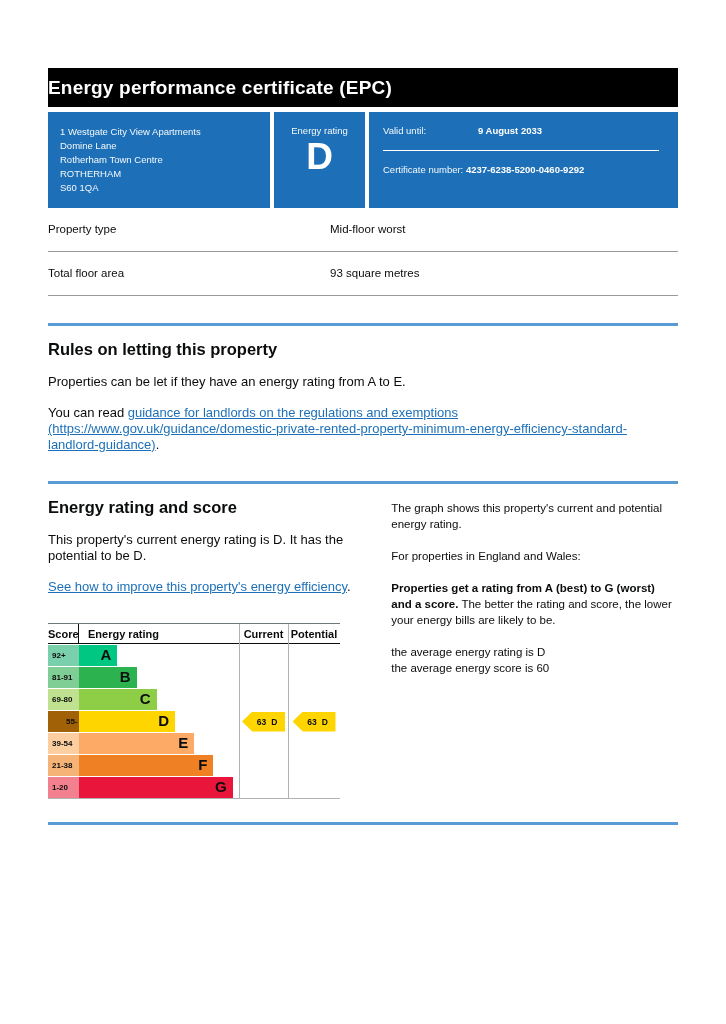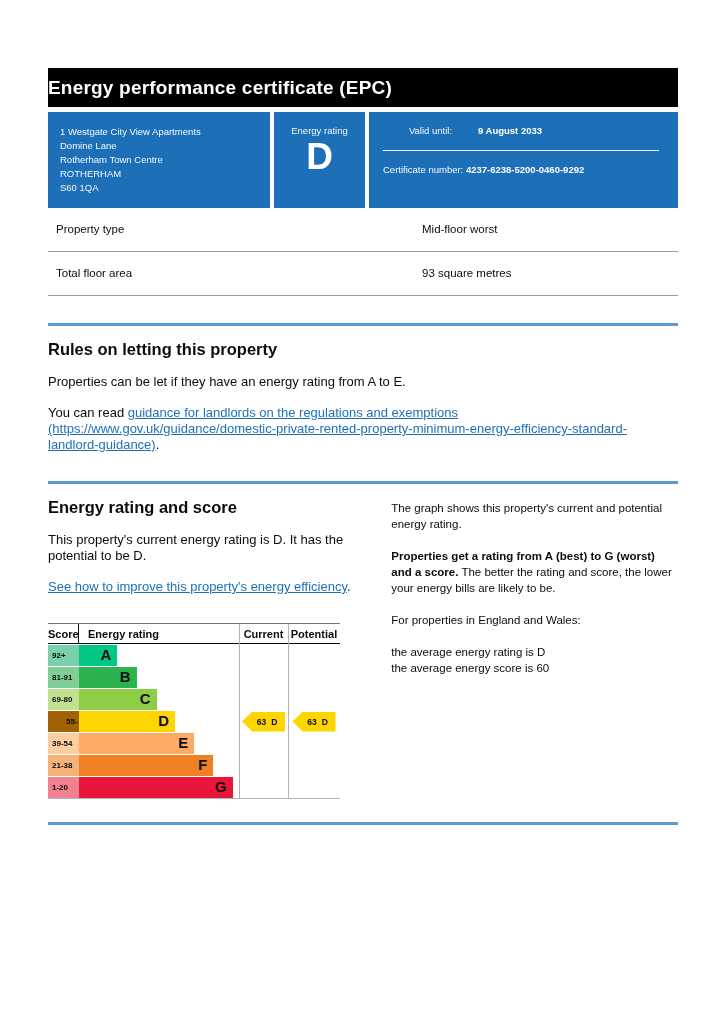--- a/index.html
+++ b/index.html
@@ -25,38 +25,38 @@
   
   .summary { display: flex; gap: 4px; margin-top: 5px; height: 96px; }
   .summary .panel { background: #1d70b8; color: rgba(255,255,255,0.95); }
   .panel-address { width: 222px; padding: 13px 12px; font-size: 9.5px; line-height: 14px; }
   .panel-rating {
     width: 91px; padding-top: 13px; text-align: center;
   }
   .panel-rating .cap { font-size: 9.5px; }
   .panel-rating .letter { font-size: 37px; font-weight: bold; line-height: 42px; color: #fff; }
   .panel-valid { flex: 1; padding: 13px 14px; font-size: 9.5px; }
-  .valid-row { display: flex; text-align: center; }
+  .valid-row { display: flex; }
   .valid-row .lbl { width: 95px; }
   .valid-row .val { font-weight: bold; color: #fff; }
   .panel-valid .rule {
     border: none; border-top: 1px solid #fff;
     margin: 14px 0 13px 0; width: 276px;
   }
   .cert-row { display: flex; }
   .cert-row .val { font-weight: bold; color: #fff; }
 
   
   .fact-row {
     display: flex;
     padding: 15px 0 16px 0;
     border-bottom: 1px solid #9a9a9a;
     font-size: 11.5px;
   }
-  .fact-row .fact-label { width: 366px; margin-left: 8px; }
+  .fact-row .fact-label { width: 282px; }
 
   
   .blue-rule { border: none; border-top: 3px solid #5b9bd5; }
   .rule-1 { margin-top: 27px; }
   .rule-2 { margin-top: 28px; }
   .rule-3 { margin-top: 23px; }
 
   h2.section-heading { font-size: 16.5px; font-weight: bold; margin-top: 14px; }
 
   p.body-text { font-size: 13px; line-height: 16px; margin-top: 15px; }
@@ -264,21 +264,21 @@
               <div class="cell-potential"></div>
             </div>
           </div>
         <div class="vline vline-1"></div>
         <div class="vline vline-2"></div>
       </div>
     </div>
 
     <div class="col-right">
       <p>The graph shows this property's current and potential energy rating.</p>
+      <p>For properties in England and Wales:</p>
       <p><b>Properties get a rating from A (best) to G (worst) and a score.</b><span> The better the rating and score, the lower your energy bills are likely to be.</span></p>
-      <p>For properties in England and Wales:</p>
       <p class="avg-lines"><span>the average energy rating is D</span><br><span>the average energy score is 60</span></p>
     </div>
   </div>
 
   <hr class="blue-rule rule-3">
 
 </div>
 
 </body></html>

